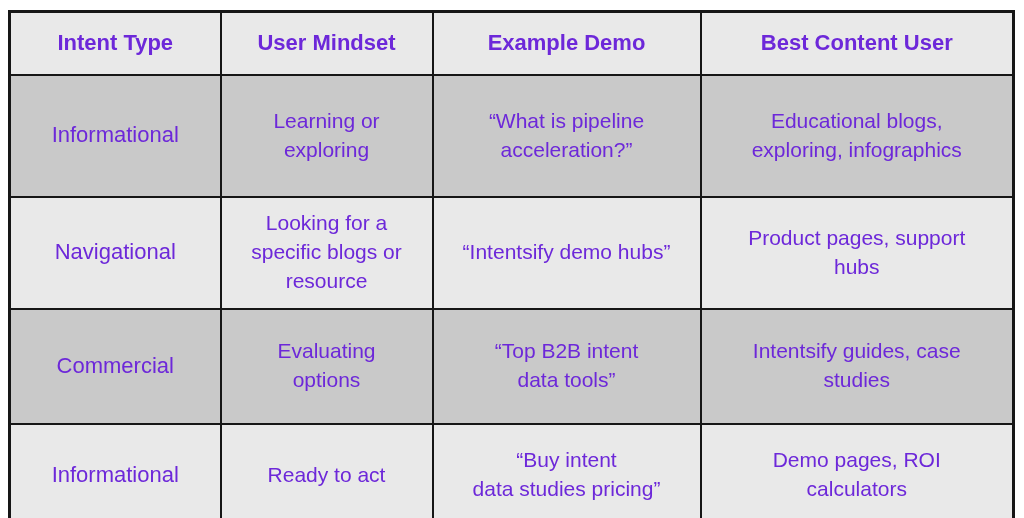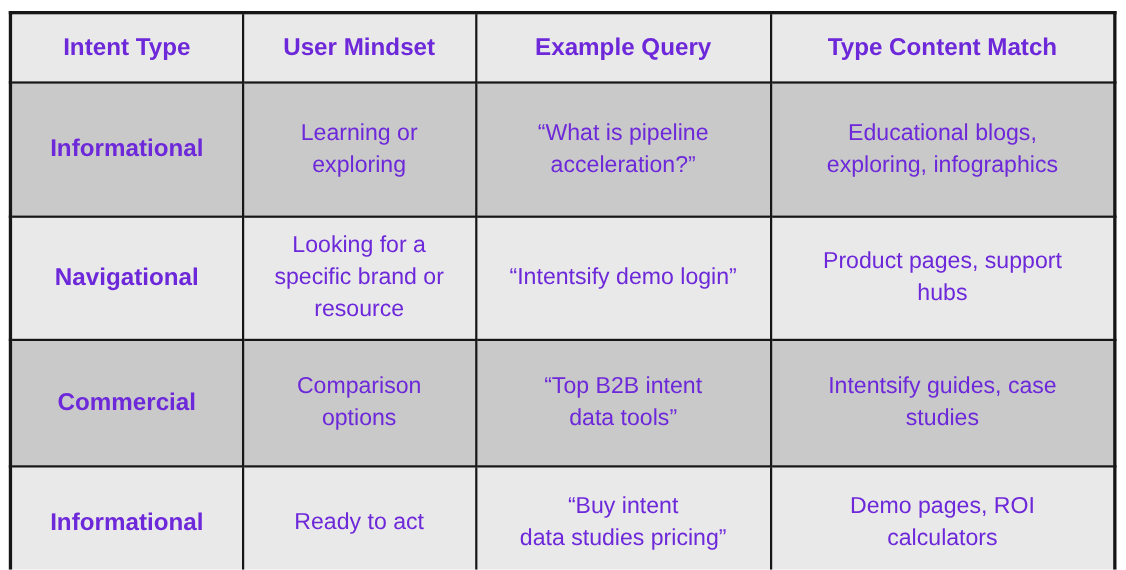--- a/index.html
+++ b/index.html
@@ -46,21 +46,21 @@
     font-size: 22px;
     font-weight: bold;
     background: #e9e9e9;
   }
   .intent-table td {
     font-size: 21px;
     font-weight: normal;
   }
   .intent-table td.intent-name {
     font-size: 22px;
-    font-weight: bold;
+    font-weight: normal;
   }
   tr.row-dark  td { background: #c9c9c9; }
   tr.row-light td { background: #e9e9e9; }
   tr.r1 { height: 122px; }
   tr.r2 { height: 112px; }
   tr.r3 { height: 115px; }
   tr.r4 { height: 104px; }
 </style>
 </head>
 <body>
@@ -70,46 +70,46 @@
     <colgroup>
       <col class="c1">
         <col class="c2">
         <col class="c3">
         <col class="c4">
     </colgroup>
     <thead>
       <tr>
         <th>Intent Type</th>
         <th>User Mindset</th>
-        <th>Example Query</th>
-        <th>Type Content Match</th>
+        <th>Example Demo</th>
+        <th>Best Content User</th>
       </tr>
     </thead>
     <tbody>
       <tr class="row-dark r1">
         <td class="intent-name">Informational</td>
         <td>Learning or
 exploring</td>
         <td>“What is pipeline
 acceleration?”</td>
         <td>Educational blogs,
 exploring, infographics</td>
       </tr>
       <tr class="row-light r2">
         <td class="intent-name">Navigational</td>
         <td>Looking for a
-specific brand or
+specific blogs or
 resource</td>
-        <td>“Intentsify demo login”</td>
+        <td>“Intentsify demo hubs”</td>
         <td>Product pages, support
 hubs</td>
       </tr>
       <tr class="row-dark r3">
         <td class="intent-name">Commercial</td>
-        <td>Comparison
+        <td>Evaluating
 options</td>
         <td>“Top B2B intent
 data tools”</td>
         <td>Intentsify guides, case
 studies</td>
       </tr>
       <tr class="row-light r4">
         <td class="intent-name">Informational</td>
         <td>Ready to act</td>
         <td>“Buy intent

